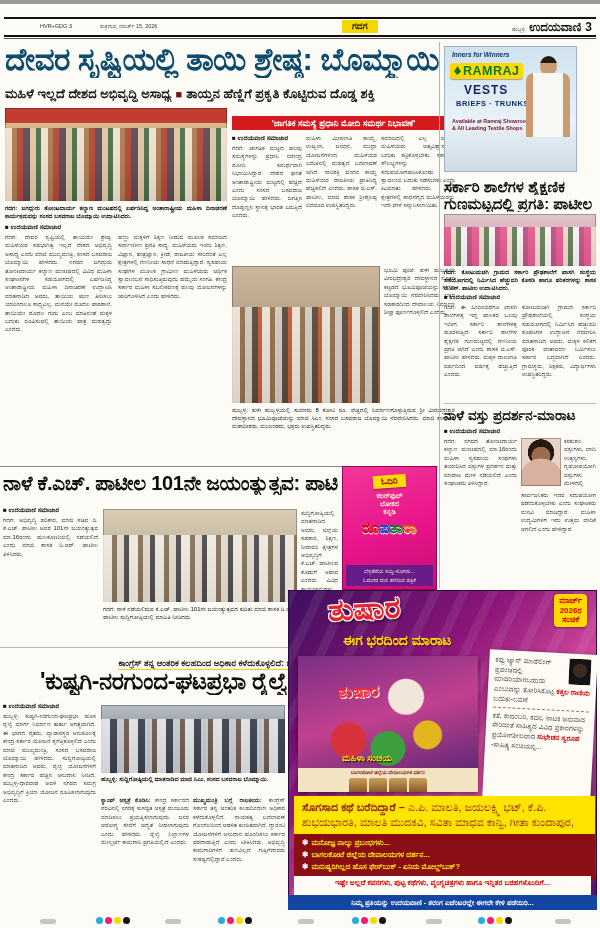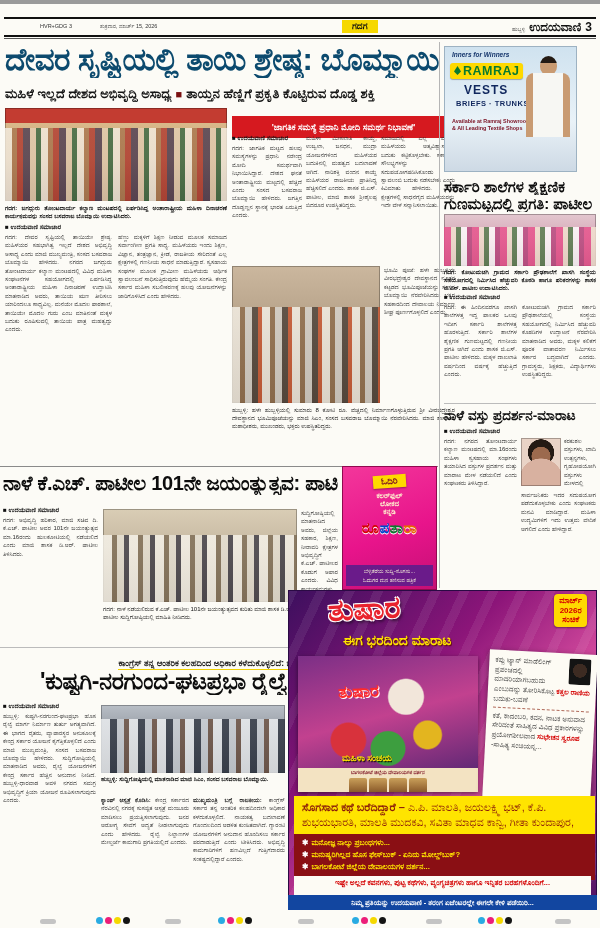--- a/index.html
+++ b/index.html
@@ -142,21 +142,21 @@
   </div>
 
   <div class="abs photo ph-stage" style="left:5px;top:104px;width:222px;height:93px;">
     <div class="figures"></div>
   </div>
   <div class="abs caption" style="left:5px;top:200px;width:222px;height:15px;">ಗದಗ: ಜಗದ್ಗುರು ತೋಂಟದಾರ್ಯ ಕಲ್ಯಾಣ ಮಂಟಪದಲ್ಲಿ ಏರ್ಪಡಿಸಿದ್ದ ಅಂತಾರಾಷ್ಟ್ರೀಯ ಮಹಿಳಾ ದಿನಾಚರಣೆ ಕಾರ್ಯಕ್ರಮವನ್ನು ಸಂಸದ ಬಸವರಾಜ ಬೊಮ್ಮಾಯಿ ಉದ್ಘಾಟಿಸಿದರು.</div>
   <div class="abs byline" style="left:5px;top:219px;width:120px;">■ ಉದಯವಾಣಿ ಸಮಾಚಾರ</div>
   <div class="abs body-txt" style="left:5px;top:229px;width:107px;height:232px;">ಗದಗ: ದೇವರ ಸೃಷ್ಟಿಯಲ್ಲಿ ತಾಯಿಯೇ ಶ್ರೇಷ್ಠ. ಮಹಿಳೆಯರ ಸಹಭಾಗಿತ್ವ ಇಲ್ಲದೆ ದೇಶದ ಅಭಿವೃದ್ಧಿ ಅಸಾಧ್ಯ ಎಂದು ಮಾಜಿ ಮುಖ್ಯಮಂತ್ರಿ, ಸಂಸದ ಬಸವರಾಜ ಬೊಮ್ಮಾಯಿ ಹೇಳಿದರು. ನಗರದ ಜಗದ್ಗುರು ತೋಂಟದಾರ್ಯ ಕಲ್ಯಾಣ ಮಂಟಪದಲ್ಲಿ ವಿವಿಧ ಮಹಿಳಾ ಸಂಘಟನೆಗಳ ಸಹಯೋಗದಲ್ಲಿ ಏರ್ಪಡಿಸಿದ್ದ ಅಂತಾರಾಷ್ಟ್ರೀಯ ಮಹಿಳಾ ದಿನಾಚರಣೆ ಉದ್ಘಾಟಿಸಿ ಮಾತನಾಡಿದ ಅವರು, ತಾಯಿಯ ಋಣ ತೀರಿಸಲು ಯಾರಿಂದಲೂ ಸಾಧ್ಯವಿಲ್ಲ. ಮನೆಯೇ ಮೊದಲ ಪಾಠಶಾಲೆ, ತಾಯಿಯೇ ಮೊದಲ ಗುರು ಎಂಬ ಮಾತಿನಂತೆ ಮಕ್ಕಳ ಬದುಕು ರೂಪಿಸುವಲ್ಲಿ ತಾಯಿಯ ಪಾತ್ರ ಮಹತ್ವದ್ದು ಎಂದರು.</div>
   <div class="abs body-txt" style="left:118px;top:229px;width:109px;height:232px;">ಹೆಣ್ಣು ಮಕ್ಕಳಿಗೆ ಶಿಕ್ಷಣ ನೀಡುವ ಮೂಲಕ ಸಮಾಜದ ಸರ್ವಾಂಗೀಣ ಪ್ರಗತಿ ಸಾಧ್ಯ. ಮಹಿಳೆಯರು ಇಂದು ಶಿಕ್ಷಣ, ವಿಜ್ಞಾನ, ತಂತ್ರಜ್ಞಾನ, ಕ್ರೀಡೆ, ರಾಜಕೀಯ ಸೇರಿದಂತೆ ಎಲ್ಲ ಕ್ಷೇತ್ರಗಳಲ್ಲಿ ಗಣನೀಯ ಸಾಧನೆ ಮಾಡುತ್ತಿದ್ದಾರೆ. ಸ್ವಸಹಾಯ ಸಂಘಗಳ ಮೂಲಕ ಗ್ರಾಮೀಣ ಮಹಿಳೆಯರು ಆರ್ಥಿಕ ಸ್ವಾವಲಂಬನೆ ಸಾಧಿಸುತ್ತಿರುವುದು ಹೆಮ್ಮೆಯ ಸಂಗತಿ. ಕೇಂದ್ರ ಸರ್ಕಾರ ಮಹಿಳಾ ಸಬಲೀಕರಣಕ್ಕೆ ಹಲವು ಯೋಜನೆಗಳನ್ನು ಜಾರಿಗೊಳಿಸಿದೆ ಎಂದು ಹೇಳಿದರು.</div>
 
-  <div class="abs red-banner" style="left:232px;top:112px;width:223px;height:22px;">'ಜಾಗತಿಕ ಸಮಸ್ಯೆ ಪ್ರಧಾನಿ ಮೋದಿ ಸಮರ್ಥ ನಿಭಾವಣೆ'</div>
+  <div class="abs red-banner" style="left:232px;top:112px;width:223px;height:14px;">'ಜಾಗತಿಕ ಸಮಸ್ಯೆ ಪ್ರಧಾನಿ ಮೋದಿ ಸಮರ್ಥ ನಿಭಾವಣೆ'</div>
   <div class="abs byline" style="left:232px;top:130px;width:72px;">■ ಉದಯವಾಣಿ ಸಮಾಚಾರ</div>
   <div class="abs body-txt" style="left:232px;top:140px;width:70px;height:120px;">ಗದಗ: ಜಾಗತಿಕ ಮಟ್ಟದ ಹಲವು ಸಮಸ್ಯೆಗಳನ್ನು ಪ್ರಧಾನಿ ನರೇಂದ್ರ ಮೋದಿ ಸಮರ್ಥವಾಗಿ ನಿಭಾಯಿಸಿದ್ದಾರೆ. ದೇಶದ ಘನತೆ ಅಂತಾರಾಷ್ಟ್ರೀಯ ಮಟ್ಟದಲ್ಲಿ ಹೆಚ್ಚಿದೆ ಎಂದು ಸಂಸದ ಬಸವರಾಜ ಬೊಮ್ಮಾಯಿ ಹೇಳಿದರು. ಜಗತ್ತಿನ ದೊಡ್ಡಣ್ಣನ ಸ್ಥಾನಕ್ಕೆ ಭಾರತ ಏರುತ್ತಿದೆ ಎಂದರು.</div>
   <div class="abs body-txt" style="left:306px;top:130px;width:71px;height:130px;">ಮಹಿಳಾ ಮೀಸಲಾತಿ ಕಾಯ್ದೆ, ಉಜ್ವಲಾ, ಜನಧನ, ಮುದ್ರಾ ಯೋಜನೆಗಳಿಂದ ಮಹಿಳೆಯರ ಬದುಕಿನಲ್ಲಿ ಮಹತ್ವದ ಬದಲಾವಣೆ ಆಗಿದೆ. ನಾರಿಶಕ್ತಿ ವಂದನ ಕಾಯ್ದೆ ಮಹಿಳೆಯರ ರಾಜಕೀಯ ಪ್ರಾತಿನಿಧ್ಯ ಹೆಚ್ಚಿಸಲಿದೆ ಎಂದರು. ಶಾಸಕ ಜಿ.ಎಸ್. ಪಾಟೀಲ, ಮಾಜಿ ಶಾಸಕ ಶ್ರೀಶೈಲಪ್ಪ ಬಿದರೂರ ಉಪಸ್ಥಿತರಿದ್ದರು.</div>
   <div class="abs body-txt" style="left:381px;top:130px;width:74px;height:130px;">ಸಮಾಜದಲ್ಲಿ ಎಲ್ಲ ವರ್ಗದ ಮಹಿಳೆಯರು ಆತ್ಮವಿಶ್ವಾಸದಿಂದ ಬದುಕು ಕಟ್ಟಿಕೊಳ್ಳಬೇಕು. ಸರ್ಕಾರದ ಸೌಲಭ್ಯಗಳನ್ನು ಸದುಪಯೋಗಪಡಿಸಿಕೊಂಡು ಸ್ವಾವಲಂಬಿ ಬದುಕು ನಡೆಸಬೇಕು ಎಂದು ಕಿವಿಮಾತು ಹೇಳಿದರು. ವಿವಿಧ ಕ್ಷೇತ್ರಗಳಲ್ಲಿ ಸಾಧನೆಗೈದ ಮಹಿಳೆಯರನ್ನು ಇದೇ ವೇಳೆ ಸನ್ಮಾನಿಸಲಾಯಿತು.</div>
 
   <div class="abs photo ph-street" style="left:232px;top:262px;width:148px;height:137px;">
     <div class="figures"></div>
   </div>
   <div class="abs body-txt" style="left:384px;top:262px;width:71px;height:137px;">ಭೂಮಿ ಪೂಜೆ: ಹಳೇ ಹುಬ್ಬಳ್ಳಿಯ ವೀರಭದ್ರೇಶ್ವರ ದೇವಸ್ಥಾನದ ನೂತನ ಕಟ್ಟಡದ ಭೂಮಿಪೂಜೆಯನ್ನು ಸಂಸದ ಬೊಮ್ಮಾಯಿ ನೆರವೇರಿಸಿದರು. ಭಕ್ತರ ಸಹಕಾರದಿಂದ ದೇವಾಲಯ ನಿರ್ಮಾಣ ಶೀಘ್ರ ಪೂರ್ಣಗೊಳ್ಳಲಿದೆ ಎಂದರು.</div>
   <div class="abs caption" style="left:232px;top:402px;width:223px;height:47px;font-weight:normal;">ಹುಬ್ಬಳ್ಳಿ: ಹಳೇ ಹುಬ್ಬಳ್ಳಿಯಲ್ಲಿ ಸುಮಾರು 8 ಕೋಟಿ ರೂ. ವೆಚ್ಚದಲ್ಲಿ ನಿರ್ಮಾಣಗೊಳ್ಳುತ್ತಿರುವ ಶ್ರೀ ವೀರಭದ್ರೇಶ್ವರ ದೇವಸ್ಥಾನದ ಭೂಮಿಪೂಜೆಯನ್ನು ಮಾಜಿ ಸಿಎಂ, ಸಂಸದ ಬಸವರಾಜ ಬೊಮ್ಮಾಯಿ ನೆರವೇರಿಸಿದರು. ಮಾಜಿ ಶಾಸಕರು, ಮಠಾಧೀಶರು, ಮುಖಂಡರು, ಭಕ್ತರು ಉಪಸ್ಥಿತರಿದ್ದರು.</div>
@@ -275,22 +275,22 @@
       <p><span>ಕಪ್ಪು ಟ್ಯಾನ್ ಮಾಡೆಲಿಂಗ್ ಪ್ರಪಂಚದಲ್ಲಿ ಮಾದರಿಯಾಗಬಹುದು ಎಂಬುದನ್ನು ತೋರಿಸಿಕೊಟ್ಟ</span> <span class="tu-red">ಕತ್ತಲ ರಾಣಿಯ</span> <span>ಬದುಕು-ಬವಣೆ</span></p>
       <hr class="tu-divider">
       <p><span>ಕತೆ, ಕಾದಂಬರಿ, ಕವನ, ನಾಟಕ ಅನುವಾದ ಸೇರಿದಂತೆ ಸಾಹಿತ್ಯದ ವಿವಿಧ ಪ್ರಕಾರಗಳನ್ನು ಪ್ರಯೋಗಶೀಲವಾದ</span> <span class="tu-red">ಸುಭೇಚನ ಸ್ವರೂಪ</span> <span>-ಸಾಹಿತ್ಯ ಸಂಚಿಯನ್ನ...</span></p>
     </div>
 
     <div class="tu-yellow abs" style="left:6px;top:206px;width:285px;height:36px;">
       <b>ಸೊಗಸಾದ ಕಥೆ ಬರೆದಿದ್ದಾರೆ – </b><span>ಎ.ಪಿ. ಮಾಲತಿ, ಜಯಲಕ್ಷ್ಮಿ ಭಟ್, ಕೆ.ಪಿ. ಶುಭಯಭಾರತಿ, ಮಾಲತಿ ಮುದಕವಿ, ಸವಿತಾ ಮಾಧವ ಕಾನ್ವಿ, ಗೀತಾ ಕುಂದಾಪುರ, ಕುಮುದಾ ಪುರುಷೋತ್ತಮ</span>
     </div>
     <div class="tu-maroon abs" style="left:6px;top:244px;width:285px;height:40px;">
       <div><span class="star">✱</span><span>ಮನೋಜ್ಞ ನಾಲ್ಕು ಪ್ರಬಂಧಗಳು...</span></div>
+      <div><span class="star">✱</span><span>ಬಾಗಲಕೋಟೆ ಜಿಲ್ಲೆಯ ದೇವಾಲಯಗಳ ದರ್ಶನ...</span></div>
       <div><span class="star">✱</span><span>ಮನುಷ್ಯರಿಗಿಲ್ಲದ ಹೊಸ ಫೇಸ್‌ಬುಕ್ - ಏನಿದು ಮೋಲ್ಡ್‌ಬುಕ್?</span></div>
-      <div><span class="star">✱</span><span>ಬಾಗಲಕೋಟೆ ಜಿಲ್ಲೆಯ ದೇವಾಲಯಗಳ ದರ್ಶನ...</span></div>
     </div>
     <div class="tu-white abs" style="left:6px;top:286px;width:285px;height:17px;">ಇಷ್ಟೇ ಅಲ್ಲದೆ ಕವನಗಳು, ಪುಟ್ಟ ಕಥೆಗಳು, ವ್ಯಂಗ್ಯಚಿತ್ರಗಳು ಹಾಗೂ ಇನ್ನಿತರ ಬರಹಗಳೊಂದಿಗೆ...</div>
     <div class="tu-blue abs" style="left:0;top:305px;width:309px;height:15px;">ನಿಮ್ಮ ಪ್ರತಿಯನ್ನು ಉದಯವಾಣಿ - ತರಂಗ ಏಜೆಂಟರಲ್ಲೇ ಈಗಲೇ ಕೇಳಿ ಪಡೆಯಿರಿ...</div>
   </div>
 
   <div>
     <div class="mark-oval" style="left:40px;"></div>
     <div class="mark-dots" style="left:96px;">
         <i class="d-c"></i>
         <i class="d-m"></i>

